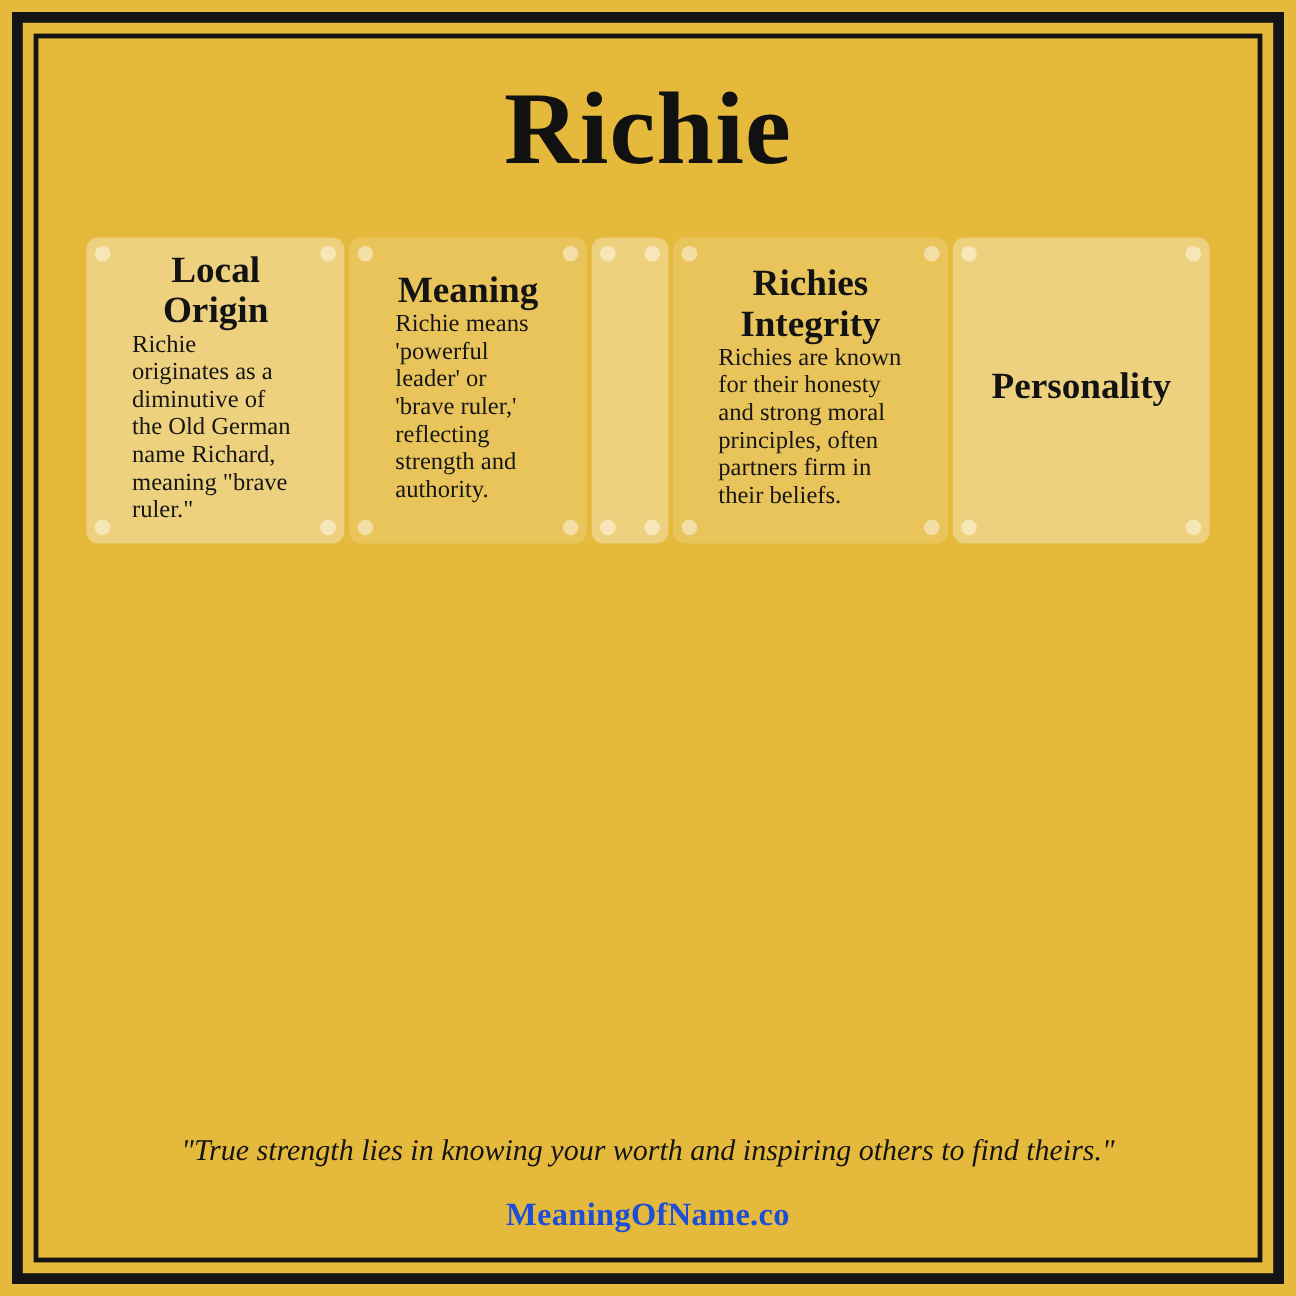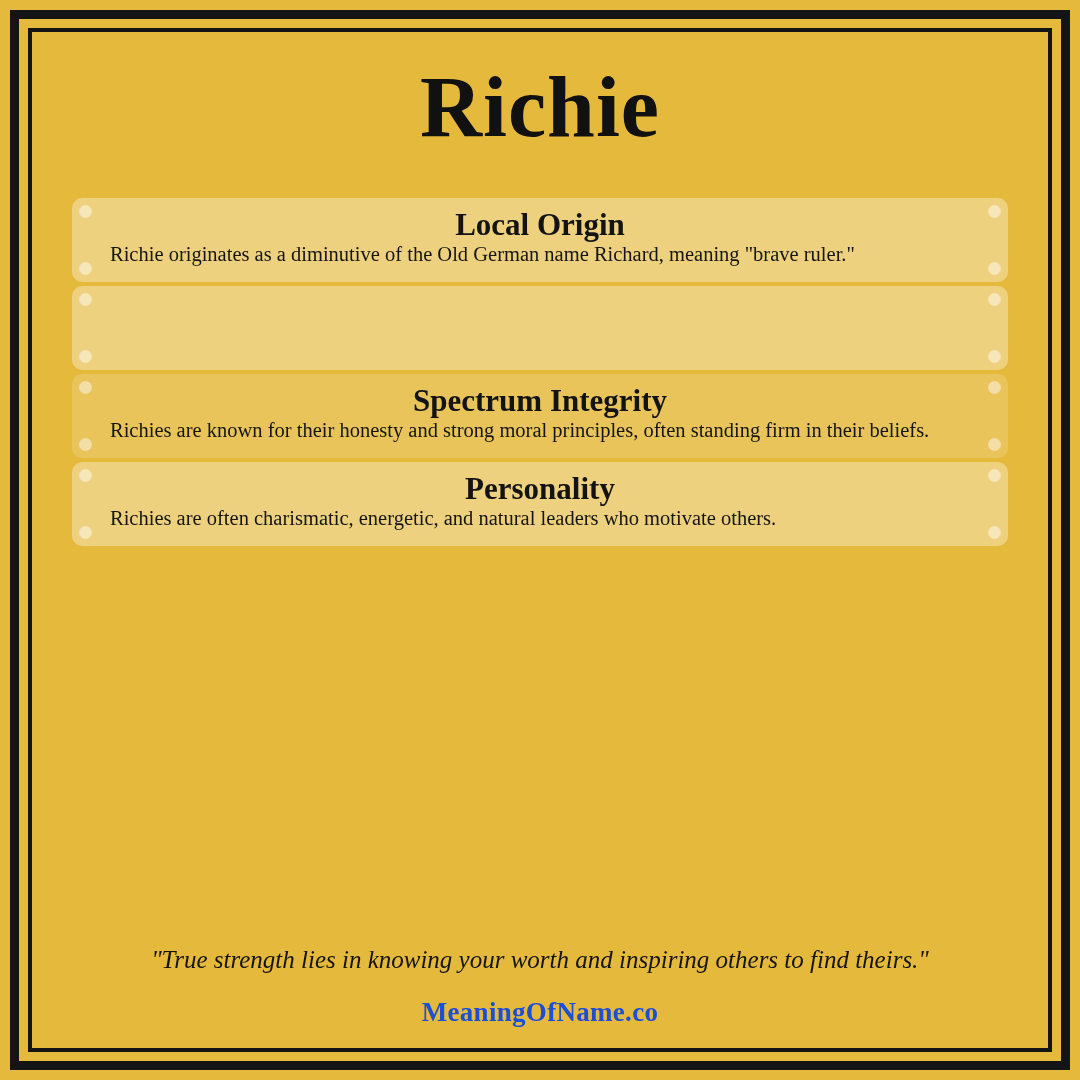--- a/index.html
+++ b/index.html
@@ -59,21 +59,21 @@
     color: #111111;
     letter-spacing: 1px;
     line-height: 1.0;
     margin-top: 22px;
     margin-bottom: 12px;
     font-family: "Liberation Serif", serif;
   }
   .cards {
     margin-top: 36px;
     display: flex;
-    flex-direction: column;
+    flex-direction: row;
     gap: 4px;
     border-radius: 20px;
   }
   .card {
     position: relative;
     border-radius: 10px;
     padding: 10px 32px 16px 32px;
     box-sizing: border-box;
     min-height: 84px;
     display: flex;
@@ -152,44 +152,51 @@
 
       <div class="card light">
         <span class="dot tl"></span>
         <span class="dot bl"></span>
         <span class="dot tr"></span>
         <span class="dot br"></span>
         <div class="card-title">Local Origin</div>
         <div class="card-text">Richie originates as a diminutive of the Old German name Richard, meaning "brave ruler."</div>
       </div>
 
+      <div class="card dark">
+        <span class="dot tl"></span>
+        <span class="dot bl"></span>
+        <span class="dot tr"></span>
+        <span class="dot br"></span>
+        <div class="card-title">Meaning</div>
+        <div class="card-text">Richie means 'powerful leader' or 'brave ruler,' reflecting strength and authority.</div>
+      </div>
 
       <div class="card light">
         <span class="dot tl"></span>
         <span class="dot bl"></span>
         <span class="dot tr"></span>
         <span class="dot br"></span>
       </div>
 
       <div class="card dark">
         <span class="dot tl"></span>
         <span class="dot bl"></span>
         <span class="dot tr"></span>
         <span class="dot br"></span>
-        <div class="card-title">Spectrum Integrity</div>
-        <div class="card-text">Richies are known for their honesty and strong moral principles, often standing firm in their beliefs.</div>
+        <div class="card-title">Richies Integrity</div>
+        <div class="card-text">Richies are known for their honesty and strong moral principles, often partners firm in their beliefs.</div>
       </div>
 
       <div class="card light">
         <span class="dot tl"></span>
         <span class="dot bl"></span>
         <span class="dot tr"></span>
         <span class="dot br"></span>
         <div class="card-title">Personality</div>
-        <div class="card-text">Richies are often charismatic, energetic, and natural leaders who motivate others.</div>
       </div>
 
 
     </div>
 
     <div class="footer">
       <p class="quote">"True strength lies in knowing your worth and inspiring others to find theirs."</p>
       <p class="brand">MeaningOfName.co</p>
     </div>
 

